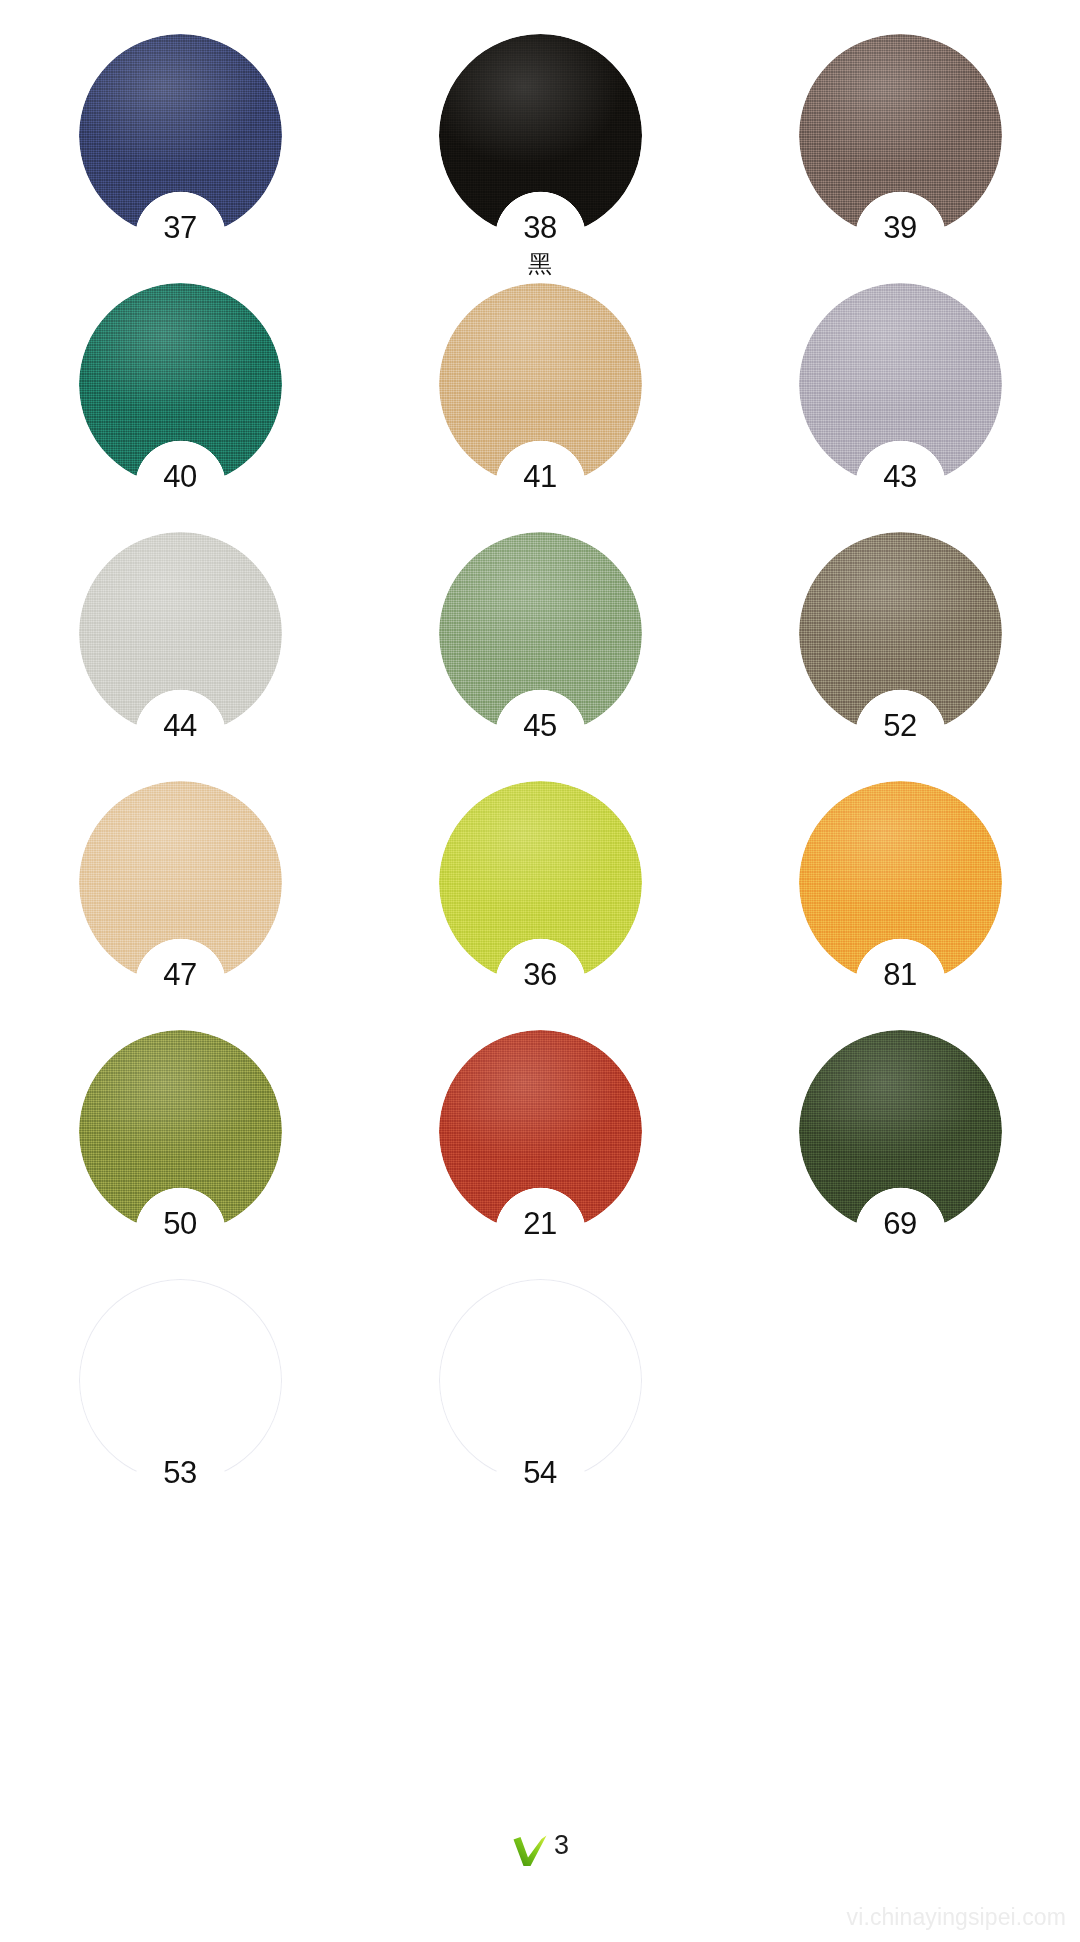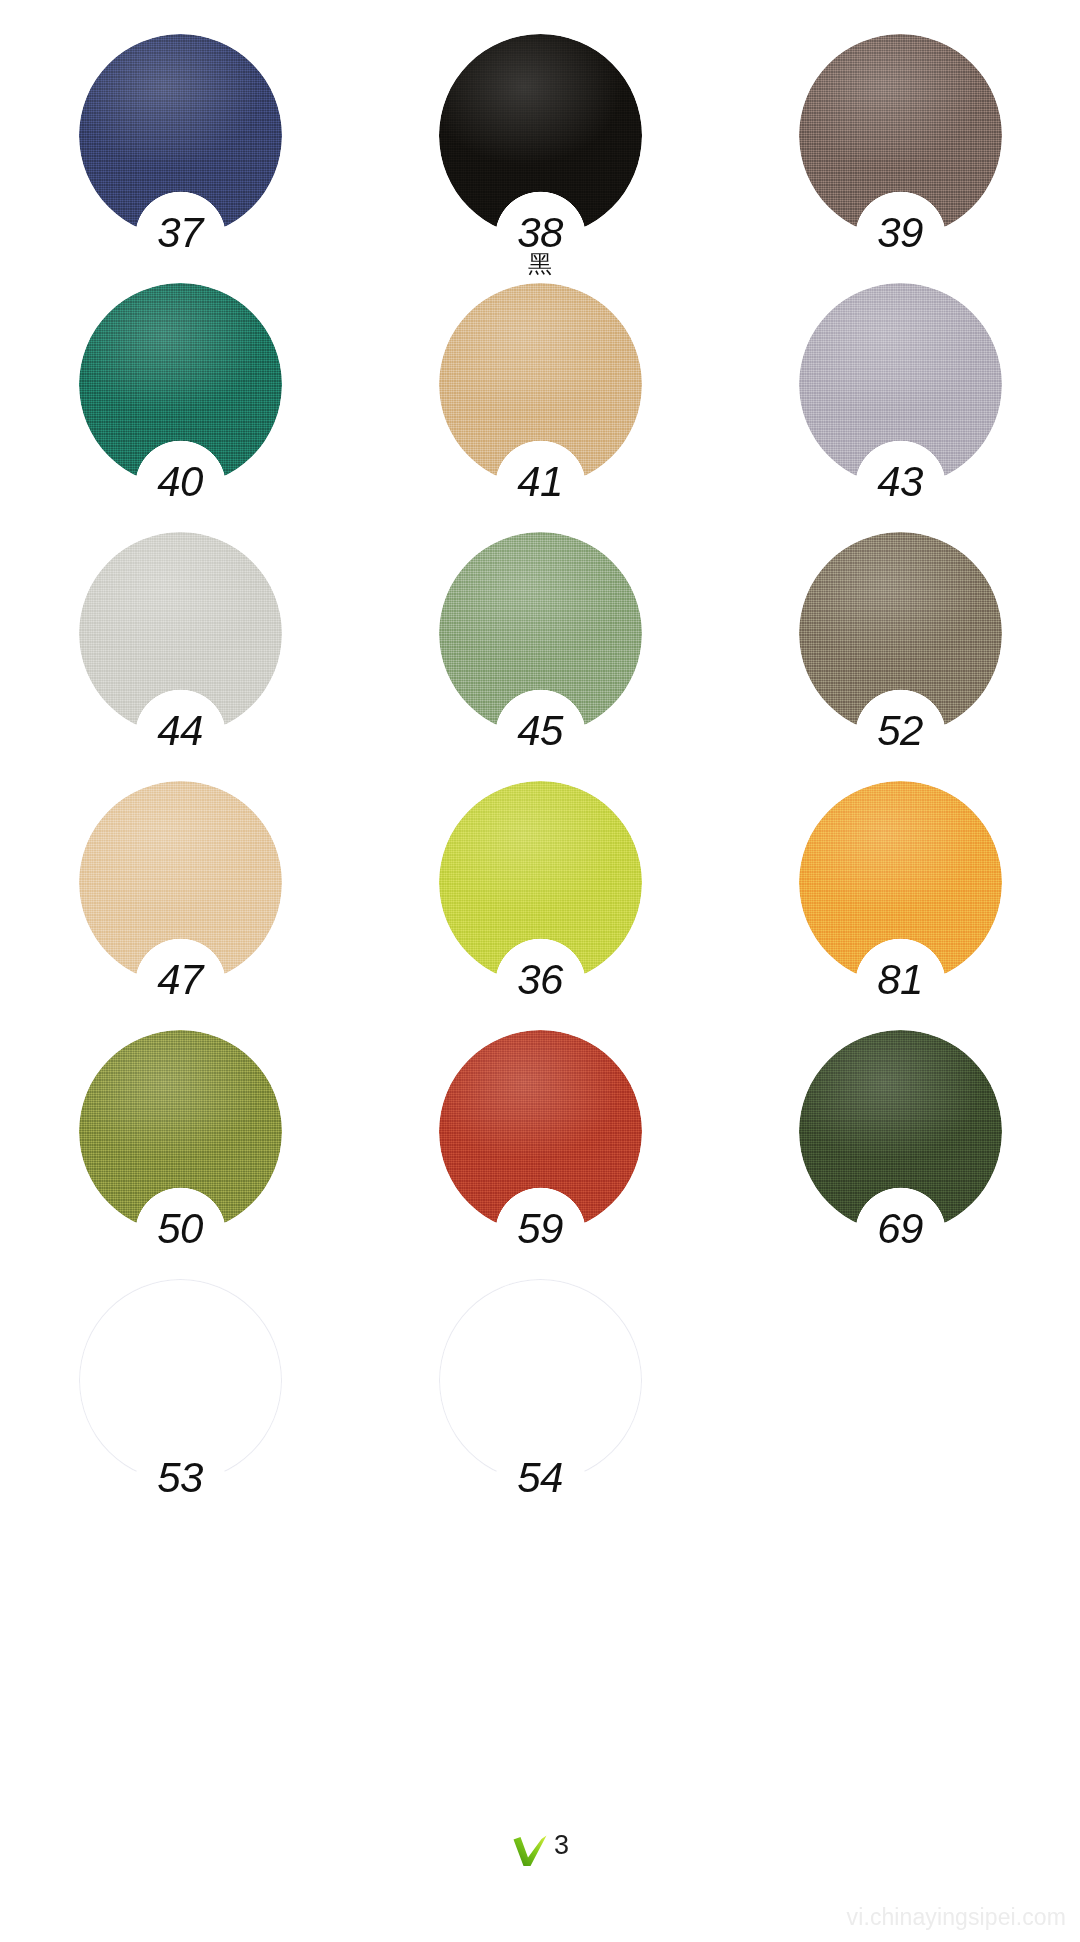--- a/index.html
+++ b/index.html
@@ -62,27 +62,26 @@
     position:absolute; inset:0;
     border-radius:50%;
     background:radial-gradient(ellipse 78% 62% at 42% 26%, rgba(255,255,255,.16), rgba(255,255,255,0) 62%);
   }
   .swatch-number{
     position:absolute;
     left:0; right:0;
     top:178px;
     text-align:center;
     font-family:"Liberation Sans", sans-serif;
-    font-size:42px;
+    font-size:31px;
     font-weight:400;
     color:#111111;
     letter-spacing:-.5px;
     line-height:1;
     z-index:4;
-    font-style:italic;
   }
   .swatch-cnlabel{
     position:absolute;
     left:0; right:0;
     top:218px;
     text-align:center;
     font-family:"DejaVu Sans", sans-serif;
     font-size:24px;
     color:#111111;
     line-height:1;
@@ -248,21 +247,21 @@
           </div>
           <div class="swatch-number">50</div>
         </div>
       </div>
       <div class="swatch-cell">
         <div class="swatch-shape">
           <div class="disc" style="background: rgb(184, 64, 44);">
             <div class="weave"></div>
             <div class="sheen"></div>
           </div>
-          <div class="swatch-number">59</div>
+          <div class="swatch-number">21</div>
         </div>
       </div>
       <div class="swatch-cell">
         <div class="swatch-shape">
           <div class="disc" style="background: rgb(63, 80, 48);">
             <div class="weave"></div>
             <div class="sheen"></div>
           </div>
           <div class="swatch-number">69</div>
         </div>

